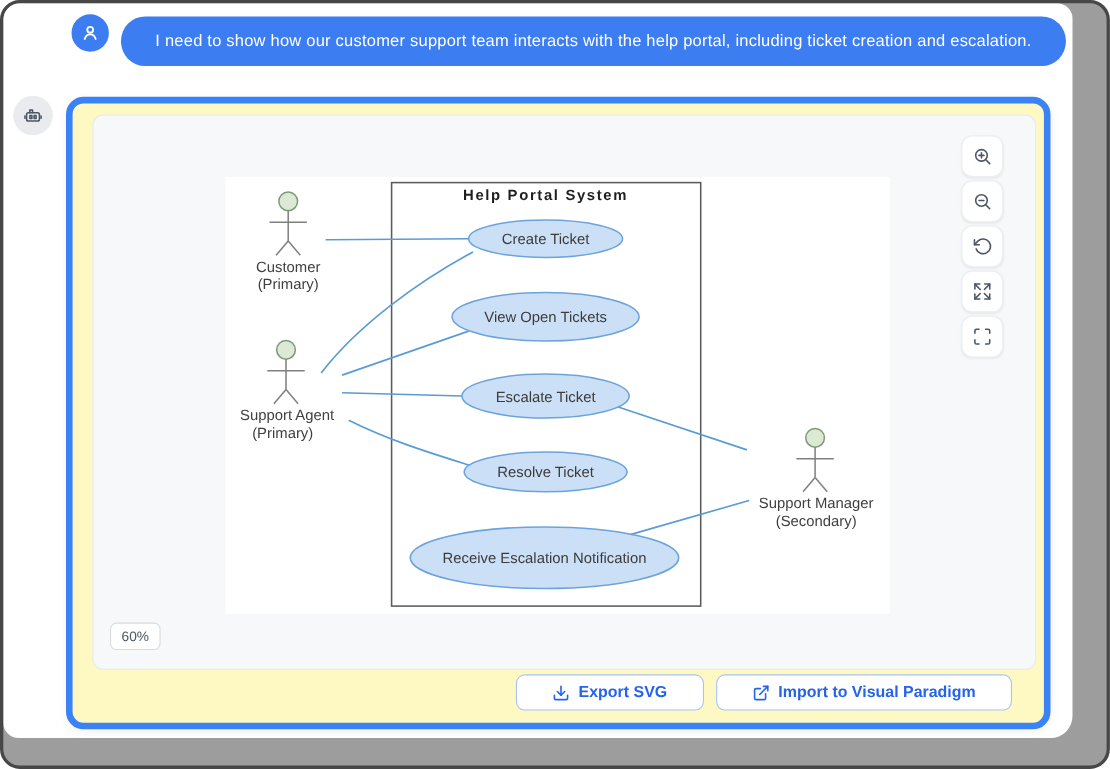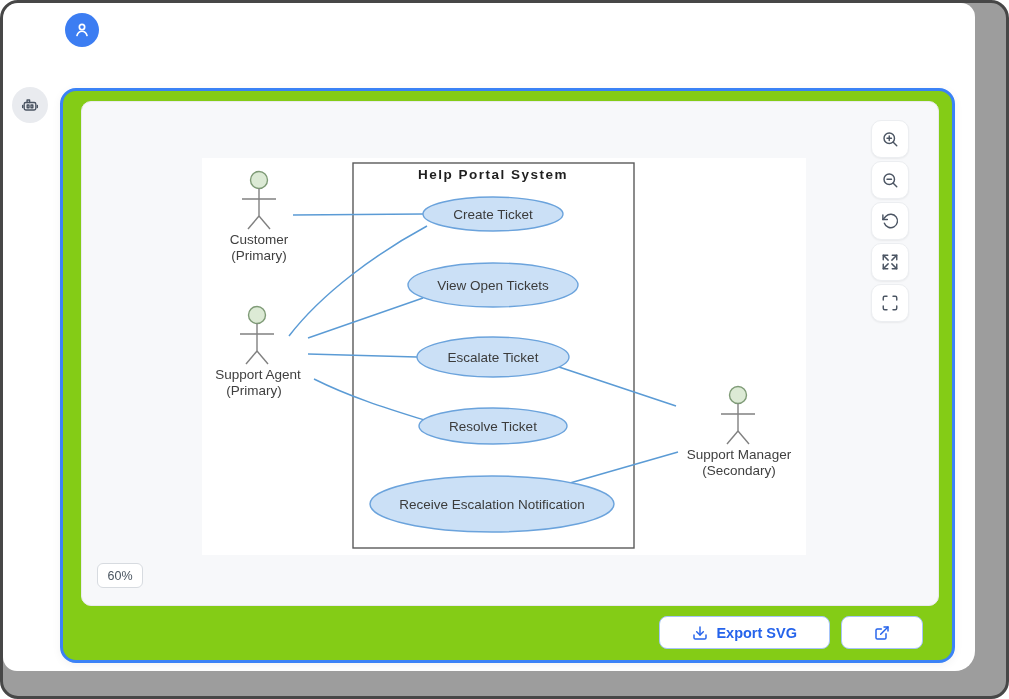--- a/index.html
+++ b/index.html
@@ -9,21 +9,21 @@
   .app { position:absolute; left:0; top:0; width:972px; height:668px; background:#fff; border-radius:14px 14px 20px 14px; }
 
   
   .user-avatar { position:absolute; left:62px; top:10px; width:34px; height:34px; border-radius:50%; background:#3c7df2; display:flex; align-items:center; justify-content:center; }
   .bubble { position:absolute; left:107px; top:12px; width:859px; height:45px; background:#3c7df2; border-radius:22px; display:flex; align-items:center; justify-content:center; padding:0 20px; }
   .bubble span { color:#fff; font-size:15px; letter-spacing:.2px; white-space:nowrap; }
 
   
   .bot-avatar { position:absolute; left:9px; top:84px; width:36px; height:36px; border-radius:50%; background:#e9ebef; display:flex; align-items:center; justify-content:center; color:#4b5563; }
 
-  .card { position:absolute; left:57px; top:85px; width:895px; height:575px; background:#84cc16; border:3px solid #3b82f6; border-radius:16px; box-shadow:0 2px 10px rgba(0,0,0,.05); }
+  .card { position:absolute; left:57px; top:85px; width:895px; height:575px; background:#fef9c3; border:6px solid #3b82f6; border-radius:16px; box-shadow:0 2px 10px rgba(0,0,0,.05); }
   .panel { position:absolute; left:18px; top:10px; width:858px; height:505px; background:#f7f8fa; border:1px solid #e8eaee; border-radius:10px; }
   .canvas { position:absolute; left:120px; top:56px; width:604px; height:397px; background:#fff; }
 
   .toolbar { position:absolute; right:29px; top:18px; display:flex; flex-direction:column; gap:3px; }
   .tool-btn { width:38px; height:38px; background:#fff; border:1px solid #eceef1; border-radius:10px; display:flex; align-items:center; justify-content:center; color:#4b5563; box-shadow:0 1px 2px rgba(0,0,0,.06); cursor:pointer; }
 
   .zoom-badge { position:absolute; left:15px; top:461px; width:46px; height:25px; background:#fff; border:1px solid #d7dbe0; border-radius:6px; display:flex; align-items:center; justify-content:center; font-size:12.5px; color:#4a5560; }
 
   .footer { position:absolute; right:29px; bottom:11px; display:flex; gap:11px; }
   .action-btn { height:33px; display:flex; align-items:center; gap:8px; padding:0 32px; background:#fff; border:1px solid #a6c4f8; border-radius:8px; color:#2563eb; font-size:14.5px; font-weight:bold; font-family:"Liberation Sans", sans-serif; cursor:pointer; }
@@ -38,20 +38,23 @@
 <body>
 
 <div class="frame">
 <div class="app">
 
   <div class="user-avatar">
     <svg width="20" height="20" viewBox="0 0 24 24" fill="none" stroke="#fff" stroke-width="2" stroke-linecap="round">
       <circle cx="12" cy="8.5" r="3.2"></circle>
       <path d="M6 18.5c1-3.4 3.2-5 6-5s5 1.6 6 5"></path>
     </svg>
+  </div>
+  <div class="bubble">
+    <span>I need to show how our customer support team interacts with the help portal, including ticket creation and escalation.</span>
   </div>
 
   <div class="bot-avatar">
     <svg width="20" height="20" viewBox="0 0 24 24" fill="none" stroke="currentColor" stroke-width="1.7" stroke-linecap="round" stroke-linejoin="round">
       <rect x="5" y="9" width="14" height="9" rx="2"></rect>
       <rect x="8.6" y="12" width="2.2" height="3.2"></rect>
       <rect x="13.2" y="12" width="2.2" height="3.2"></rect>
       <path d="M8.5 9V6h3v3"></path>
       <path d="M3.2 12.5v2.5M20.8 12.5v2.5"></path>
     </svg>
@@ -180,18 +183,19 @@
               <line x1="12" y1="15" x2="12" y2="3"></line>
         </svg>
         <span>Export SVG</span>
       </button>
       <button class="action-btn">
         <svg width="16" height="16" viewBox="0 0 24 24" fill="none" stroke="currentColor" stroke-width="2.2" stroke-linecap="round" stroke-linejoin="round">
           <path d="M18 13v6a2 2 0 0 1-2 2H5a2 2 0 0 1-2-2V8a2 2 0 0 1 2-2h6"></path>
               <polyline points="15 3 21 3 21 9"></polyline>
               <line x1="10" y1="14" x2="21" y2="3"></line>
         </svg>
+        <span>Import to Visual Paradigm</span>
       </button>
     </div>
   </div>
 
 </div>
 </div>
 
 </body></html>

